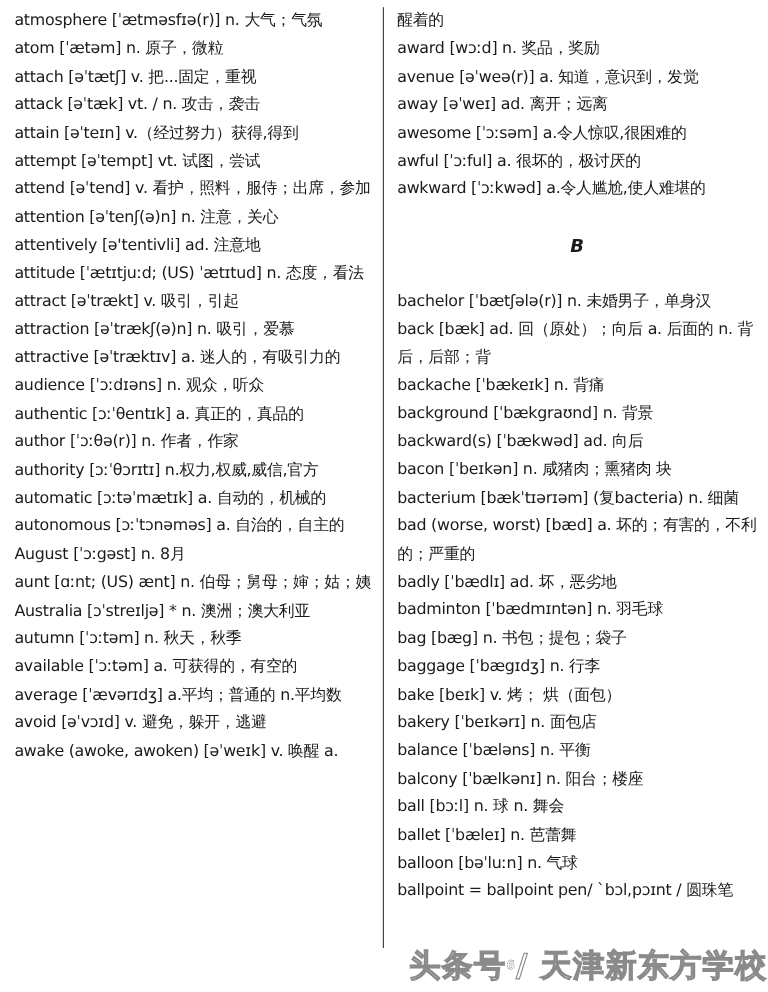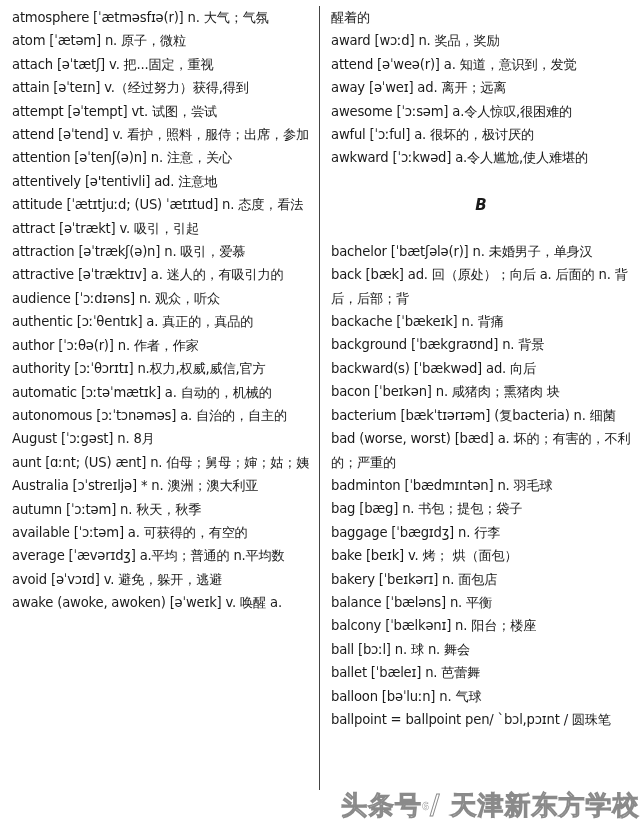--- a/index.html
+++ b/index.html
@@ -81,20 +81,21 @@
   </style>
 </head>
 <body>
 
 <div class="page">
 
   <div class="column col-left">
     <div class="entry">atmosphere [ˈætməsfɪə(r)]  n. 大气；气氛</div>
     <div class="entry">atom [ˈætəm] n. 原子，微粒</div>
     <div class="entry">attach [əˈtætʃ] v. 把...固定，重视</div>
+    <div class="entry">attack [əˈtæk] vt. / n. 攻击，袭击</div>
     <div class="entry">attain [əˈteɪn] v.（经过努力）获得,得到</div>
     <div class="entry">attempt [əˈtempt] vt. 试图，尝试</div>
     <div class="entry">attend [əˈtend] v. 看护，照料，服侍；出席，参加</div>
     <div class="entry">attention [əˈtenʃ(ə)n]  n. 注意，关心</div>
     <div class="entry">attentively [ə'tentivli]    ad. 注意地</div>
     <div class="entry">attitude [ˈætɪtjuːd; (US)  ˈætɪtud] n. 态度，看法</div>
     <div class="entry">attract [əˈtrækt] v. 吸引，引起</div>
     <div class="entry">attraction [əˈtrækʃ(ə)n]  n. 吸引，爱慕</div>
     <div class="entry">attractive [əˈtræktɪv] a. 迷人的，有吸引力的</div>
     <div class="entry">audience [ˈɔːdɪəns] n. 观众，听众</div>
@@ -111,36 +112,37 @@
     <div class="entry">average [ˈævərɪdʒ]  a.平均；普通的  n.平均数</div>
     <div class="entry">avoid [əˈvɔɪd] v. 避免，躲开，逃避</div>
     <div class="entry">awake (awoke, awoken) [əˈweɪk] v. 唤醒  a.</div>
   </div>
 
   <div class="divider"></div>
 
   <div class="column col-right">
     <div class="entry">醒着的</div>
     <div class="entry">award [wɔːd]  n. 奖品，奖励</div>
-    <div class="entry">attend [əˈweə(r)]  a. 知道，意识到，发觉</div>
+    <div class="entry">avenue [əˈweə(r)]  a. 知道，意识到，发觉</div>
     <div class="entry">away [əˈweɪ] ad. 离开；远离</div>
     <div class="entry">awesome [ˈɔːsəm]  a.令人惊叹,很困难的</div>
     <div class="entry">awful [ˈɔːful]  a. 很坏的，极讨厌的</div>
     <div class="entry">awkward [ˈɔːkwəd] a.令人尴尬,使人难堪的</div>
 
     <div class="section-heading">B</div>
 
     <div class="entry">bachelor [ˈbætʃələ(r)]  n. 未婚男子，单身汉</div>
     <div class="entry">back [bæk] ad. 回（原处）；向后  a. 后面的  n. 背后，后部；背</div>
     <div class="entry">backache [ˈbækeɪk]  n. 背痛</div>
     <div class="entry">background [ˈbækgraʊnd]  n. 背景</div>
     <div class="entry">backward(s) [ˈbækwəd]  ad. 向后</div>
     <div class="entry">bacon [ˈbeɪkən] n. 咸猪肉；熏猪肉  块</div>
     <div class="entry">bacterium [bækˈtɪərɪəm]  (复bacteria) n. 细菌</div>
     <div class="entry">bad (worse, worst)  [bæd] a. 坏的；有害的，不利的；严重的</div>
+    <div class="entry">badly [ˈbædlɪ] ad. 坏，恶劣地</div>
     <div class="entry">badminton [ˈbædmɪntən] n. 羽毛球</div>
     <div class="entry">bag [bæg]  n. 书包；提包；袋子</div>
     <div class="entry">baggage [ˈbægɪdʒ]  n. 行李</div>
     <div class="entry">bake [beɪk] v. 烤；  烘（面包）</div>
     <div class="entry">bakery [ˈbeɪkərɪ] n. 面包店</div>
     <div class="entry">balance [ˈbæləns] n. 平衡</div>
     <div class="entry">balcony [ˈbælkənɪ] n. 阳台；楼座</div>
     <div class="entry">ball [bɔːl]  n. 球  n. 舞会</div>
     <div class="entry">ballet [ˈbæleɪ]  n. 芭蕾舞</div>
     <div class="entry">balloon [bəˈluːn] n. 气球</div>

